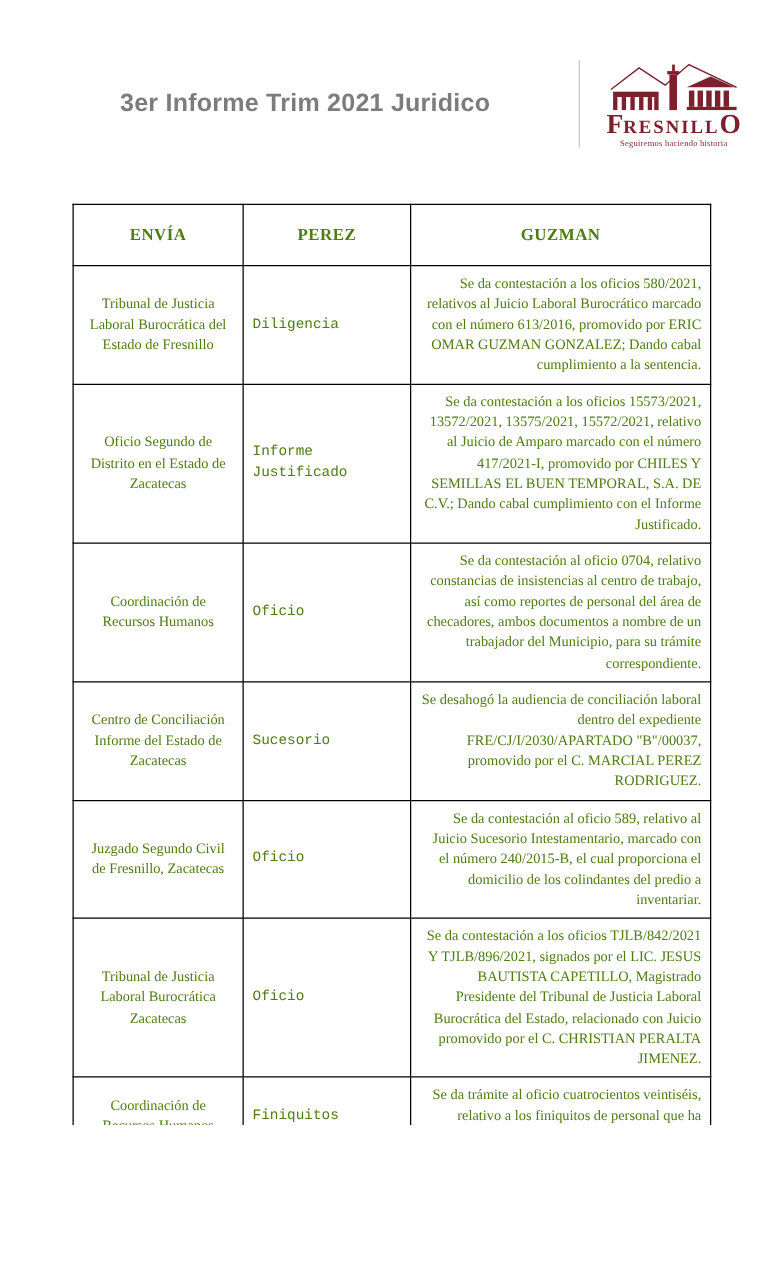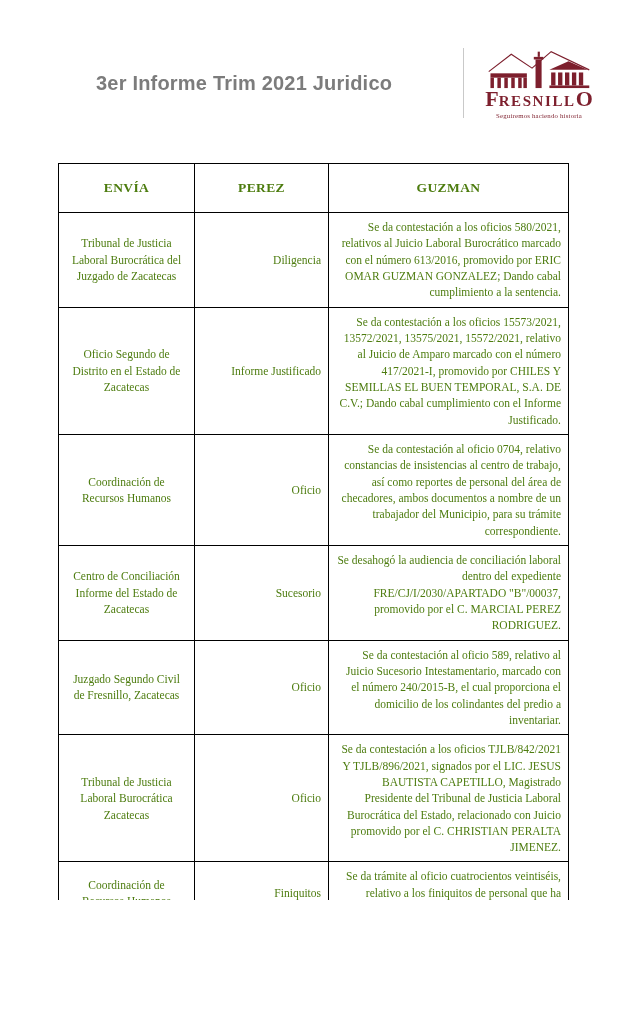--- a/index.html
+++ b/index.html
@@ -85,21 +85,21 @@
     letter-spacing: 0.4px;
     padding: 16px 4px;
     text-align: center;
   }
   .records td {
     font-size: 11.5px;
     line-height: 1.42;
     padding: 6px 7px;
   }
   td.cell-envia { text-align: center; padding-left: 10px; padding-right: 10px; }
-  td.cell-asunto { text-align: right; }
+  td.cell-asunto { text-align: left; font-family: Liberation Mono, monospace; }
   td.cell-tramite { text-align: right; }
   col.c-envia { width: 136px; }
   col.c-asunto { width: 134px; }
   col.c-tramite { width: 240px; }
 </style>
 </head>
 <body>
 
 <div class="page">
 
@@ -145,21 +145,21 @@
     </colgroup>
     <thead>
       <tr>
         <th>ENVÍA</th>
         <th>PEREZ</th>
         <th>GUZMAN</th>
       </tr>
     </thead>
     <tbody id="rows">
         <tr>
-          <td class="cell-envia">Tribunal de Justicia Laboral Burocrática del Juzgado de Zacatecas</td>
+          <td class="cell-envia">Tribunal de Justicia Laboral Burocrática del Estado de Fresnillo</td>
           <td class="cell-asunto">Diligencia</td>
           <td class="cell-tramite">Se da contestación a los oficios 580/2021, relativos al Juicio Laboral Burocrático marcado con el número 613/2016, promovido por ERIC OMAR GUZMAN GONZALEZ; Dando cabal cumplimiento a la sentencia.</td>
         </tr>
         <tr>
           <td class="cell-envia">Oficio Segundo de Distrito en el Estado de Zacatecas</td>
           <td class="cell-asunto">Informe Justificado</td>
           <td class="cell-tramite">Se da contestación a los oficios 15573/2021, 13572/2021, 13575/2021, 15572/2021, relativo al Juicio de Amparo marcado con el número 417/2021-I, promovido por CHILES Y SEMILLAS EL BUEN TEMPORAL, S.A. DE C.V.; Dando cabal cumplimiento con el Informe Justificado.</td>
         </tr>
         <tr>
           <td class="cell-envia">Coordinación de Recursos Humanos</td>

